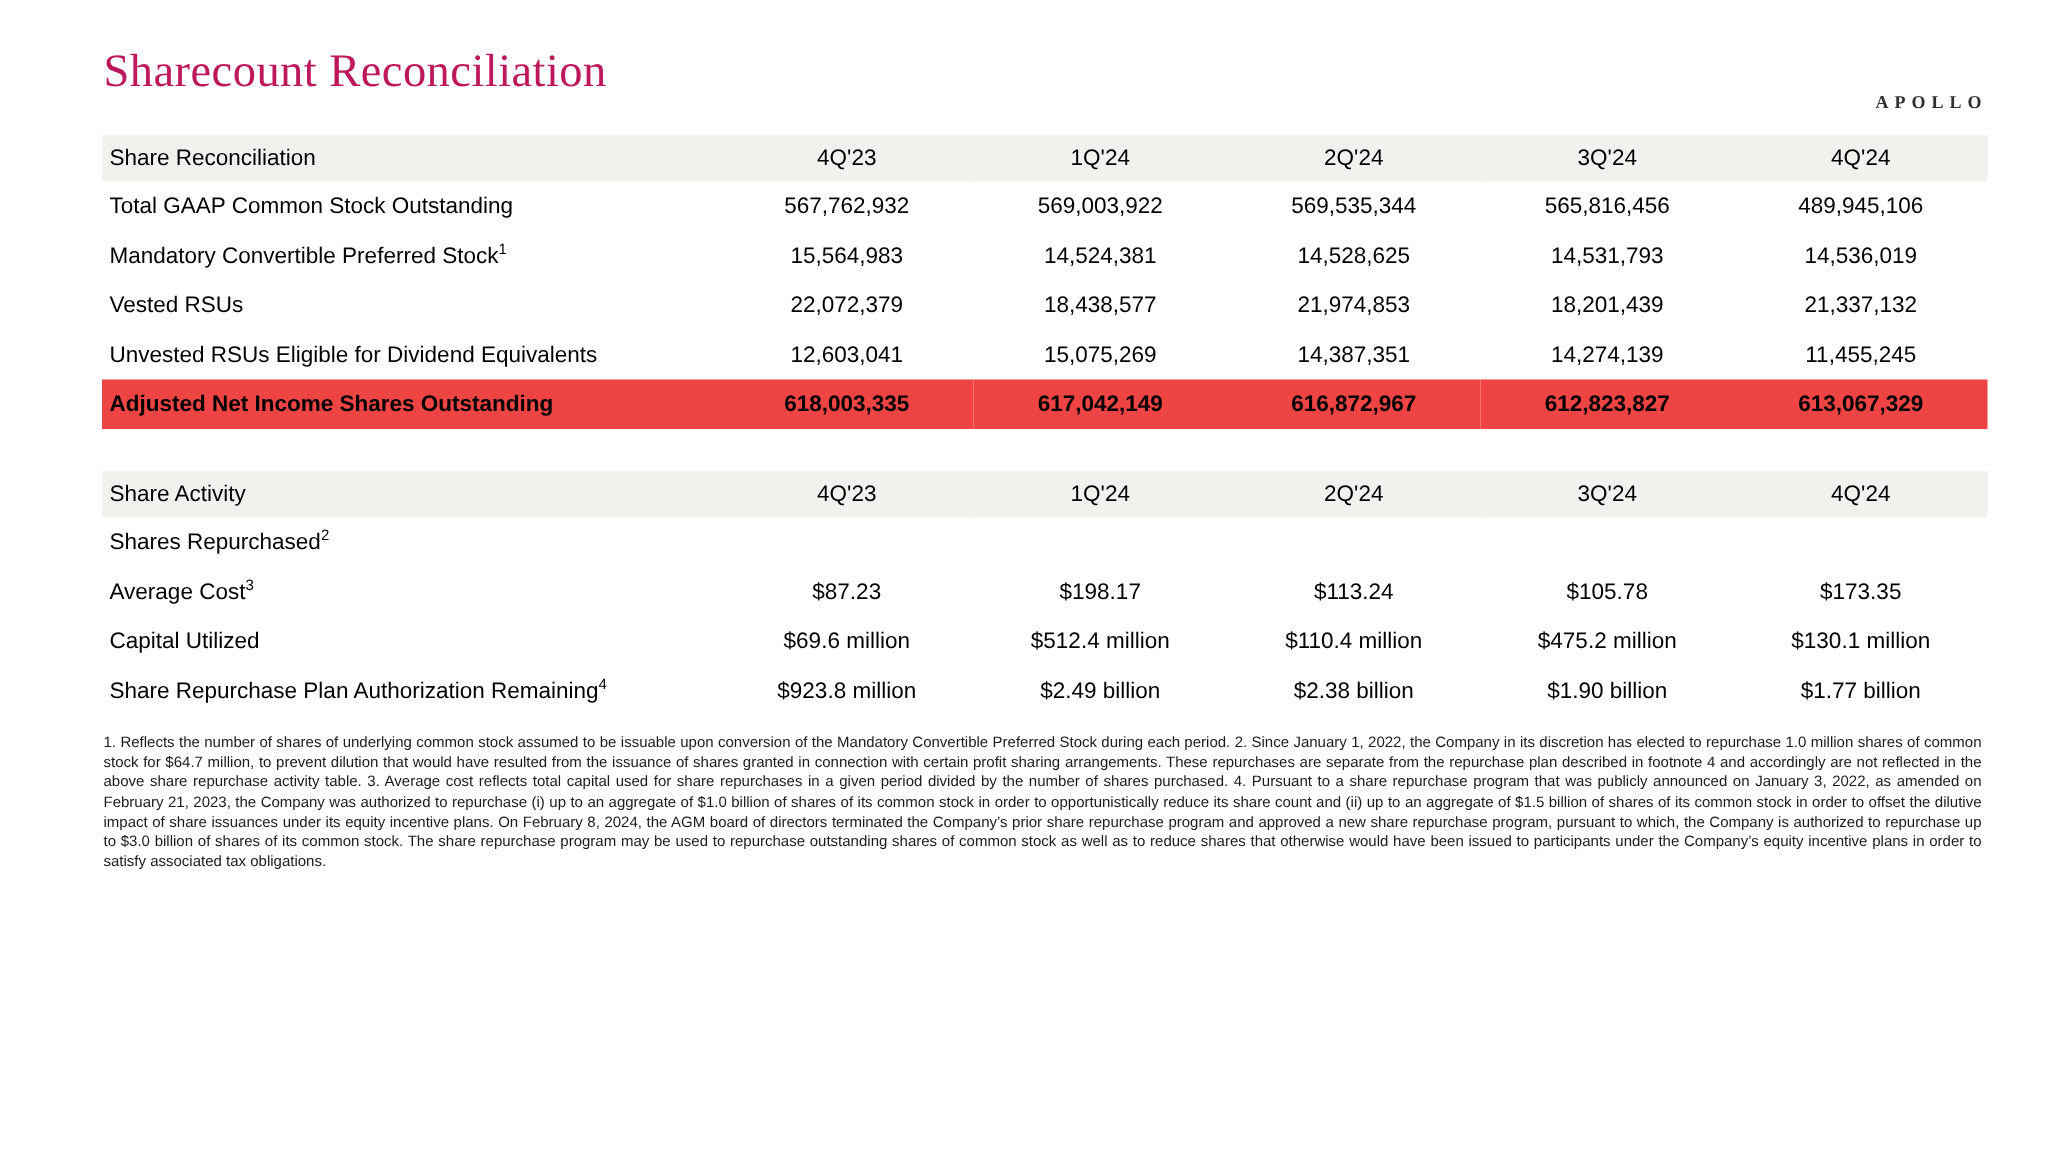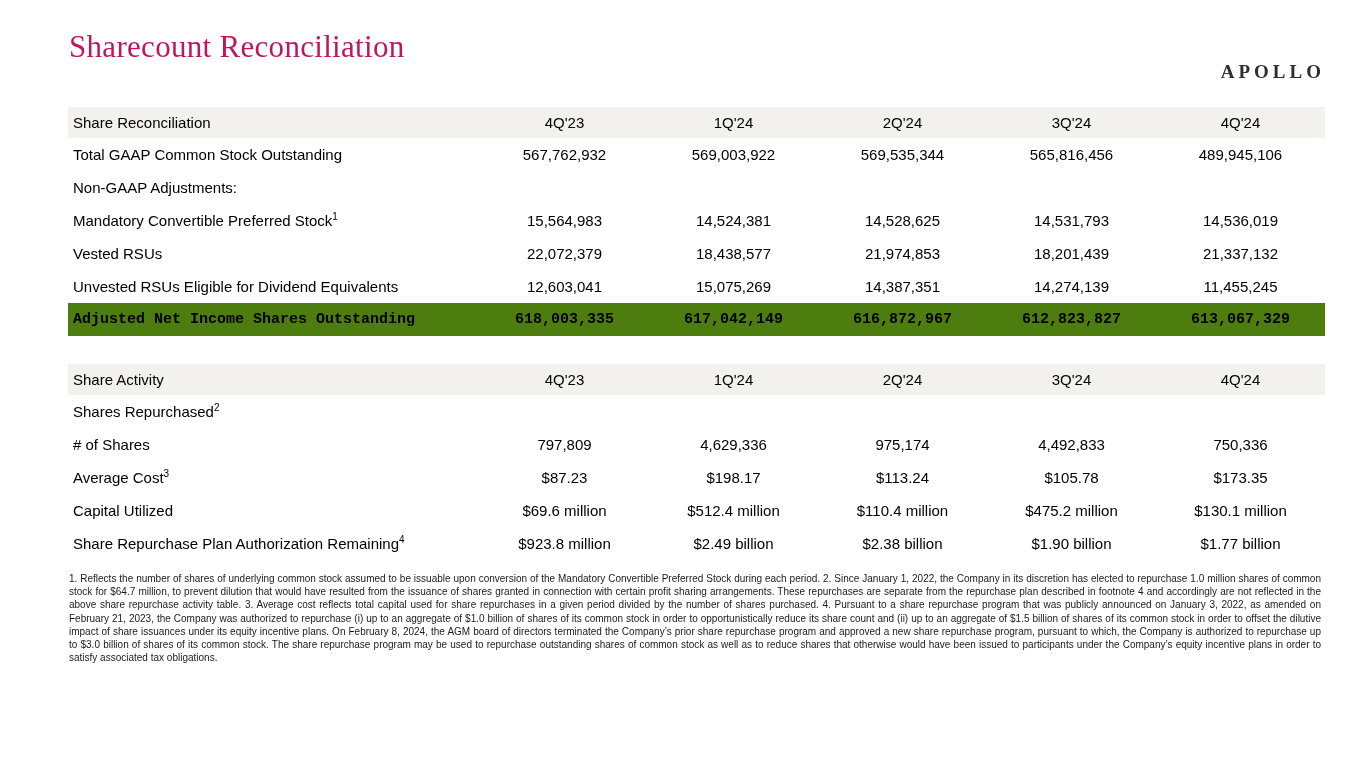--- a/index.html
+++ b/index.html
@@ -10,35 +10,35 @@
     font-family: "Liberation Sans", sans-serif;
     color: #000;
     position: relative;
     overflow: hidden;
   }
   .slide { padding: 0 35px 0 68px; position: relative; width: 1365px; height: 768px; }
 
   .logo {
     position: absolute; top: 33px; right: 40px;
     font-family: "Liberation Serif", serif;
-    font-size: 19px; font-weight: 600;
+    font-size: 12px; font-weight: 600;
     letter-spacing: 4px; color: #2f2f2f; margin-left: 20px;
   }
 
   h1.title {
     margin: 28px 0 0 1px;
     font-family: "Liberation Serif", serif;
     font-weight: 400;
     font-size: 31px;
     color: #be185d;
     letter-spacing: 0.3px;
     line-height: 38px;
   }
 
-  #tables-container { margin-top: 41px; }
+  #tables-container { margin-top: 24px; }
 
   table.fin-table {
     border-collapse: collapse;
     table-layout: fixed;
     width: 1257px;
     font-size: 15px;
     color: #000;
   }
   table.fin-table + table.fin-table { margin-top: 28px; }
 
@@ -47,21 +47,21 @@
     font-weight: 400;
     height: 31px;
   }
   table.fin-table th.label, table.fin-table td.label {
     text-align: left;
     padding-left: 5px;
   }
   table.fin-table th.val, table.fin-table td.val { text-align: center; }
   table.fin-table tbody td { height: 33px; }
 
-  tr.shaded td { background: #4d7c0f; font-family: Liberation Mono, monospace; }
+  tr.shaded td { background: #ef4444; }
   tr.bold td { font-weight: 700; }
 
   td.label.indent-1 { padding-left: 23px; }
   td.label.indent-2 { padding-left: 39px; }
 
   sup.fn { font-size: 10px; line-height: 0; }
 
   .footnotes {
     margin: 12px 0 0 1px;
     width: 1252px;
@@ -101,28 +101,20 @@
         <tbody>
           <tr>
             <td class="label">Total GAAP Common Stock Outstanding</td>
             <td class="val">567,762,932</td>
             <td class="val">569,003,922</td>
             <td class="val">569,535,344</td>
             <td class="val">565,816,456</td>
             <td class="val">489,945,106</td>
           </tr>
           <tr>
-            <td class="label">Non-GAAP Adjustments:</td>
-            <td class="val"></td>
-            <td class="val"></td>
-            <td class="val"></td>
-            <td class="val"></td>
-            <td class="val"></td>
-          </tr>
-          <tr>
             <td class="label indent-1">Mandatory Convertible Preferred Stock<sup class="fn">1</sup></td>
             <td class="val">15,564,983</td>
             <td class="val">14,524,381</td>
             <td class="val">14,528,625</td>
             <td class="val">14,531,793</td>
             <td class="val">14,536,019</td>
           </tr>
           <tr>
             <td class="label indent-1">Vested RSUs</td>
             <td class="val">22,072,379</td>
@@ -171,28 +163,20 @@
         <tbody>
           <tr>
             <td class="label">Shares Repurchased<sup class="fn">2</sup></td>
             <td class="val"></td>
             <td class="val"></td>
             <td class="val"></td>
             <td class="val"></td>
             <td class="val"></td>
           </tr>
           <tr>
-            <td class="label indent-2"># of Shares</td>
-            <td class="val">797,809</td>
-            <td class="val">4,629,336</td>
-            <td class="val">975,174</td>
-            <td class="val">4,492,833</td>
-            <td class="val">750,336</td>
-          </tr>
-          <tr>
             <td class="label indent-2">Average Cost<sup class="fn">3</sup></td>
             <td class="val">$87.23</td>
             <td class="val">$198.17</td>
             <td class="val">$113.24</td>
             <td class="val">$105.78</td>
             <td class="val">$173.35</td>
           </tr>
           <tr>
             <td class="label">Capital Utilized</td>
             <td class="val">$69.6 million</td>

